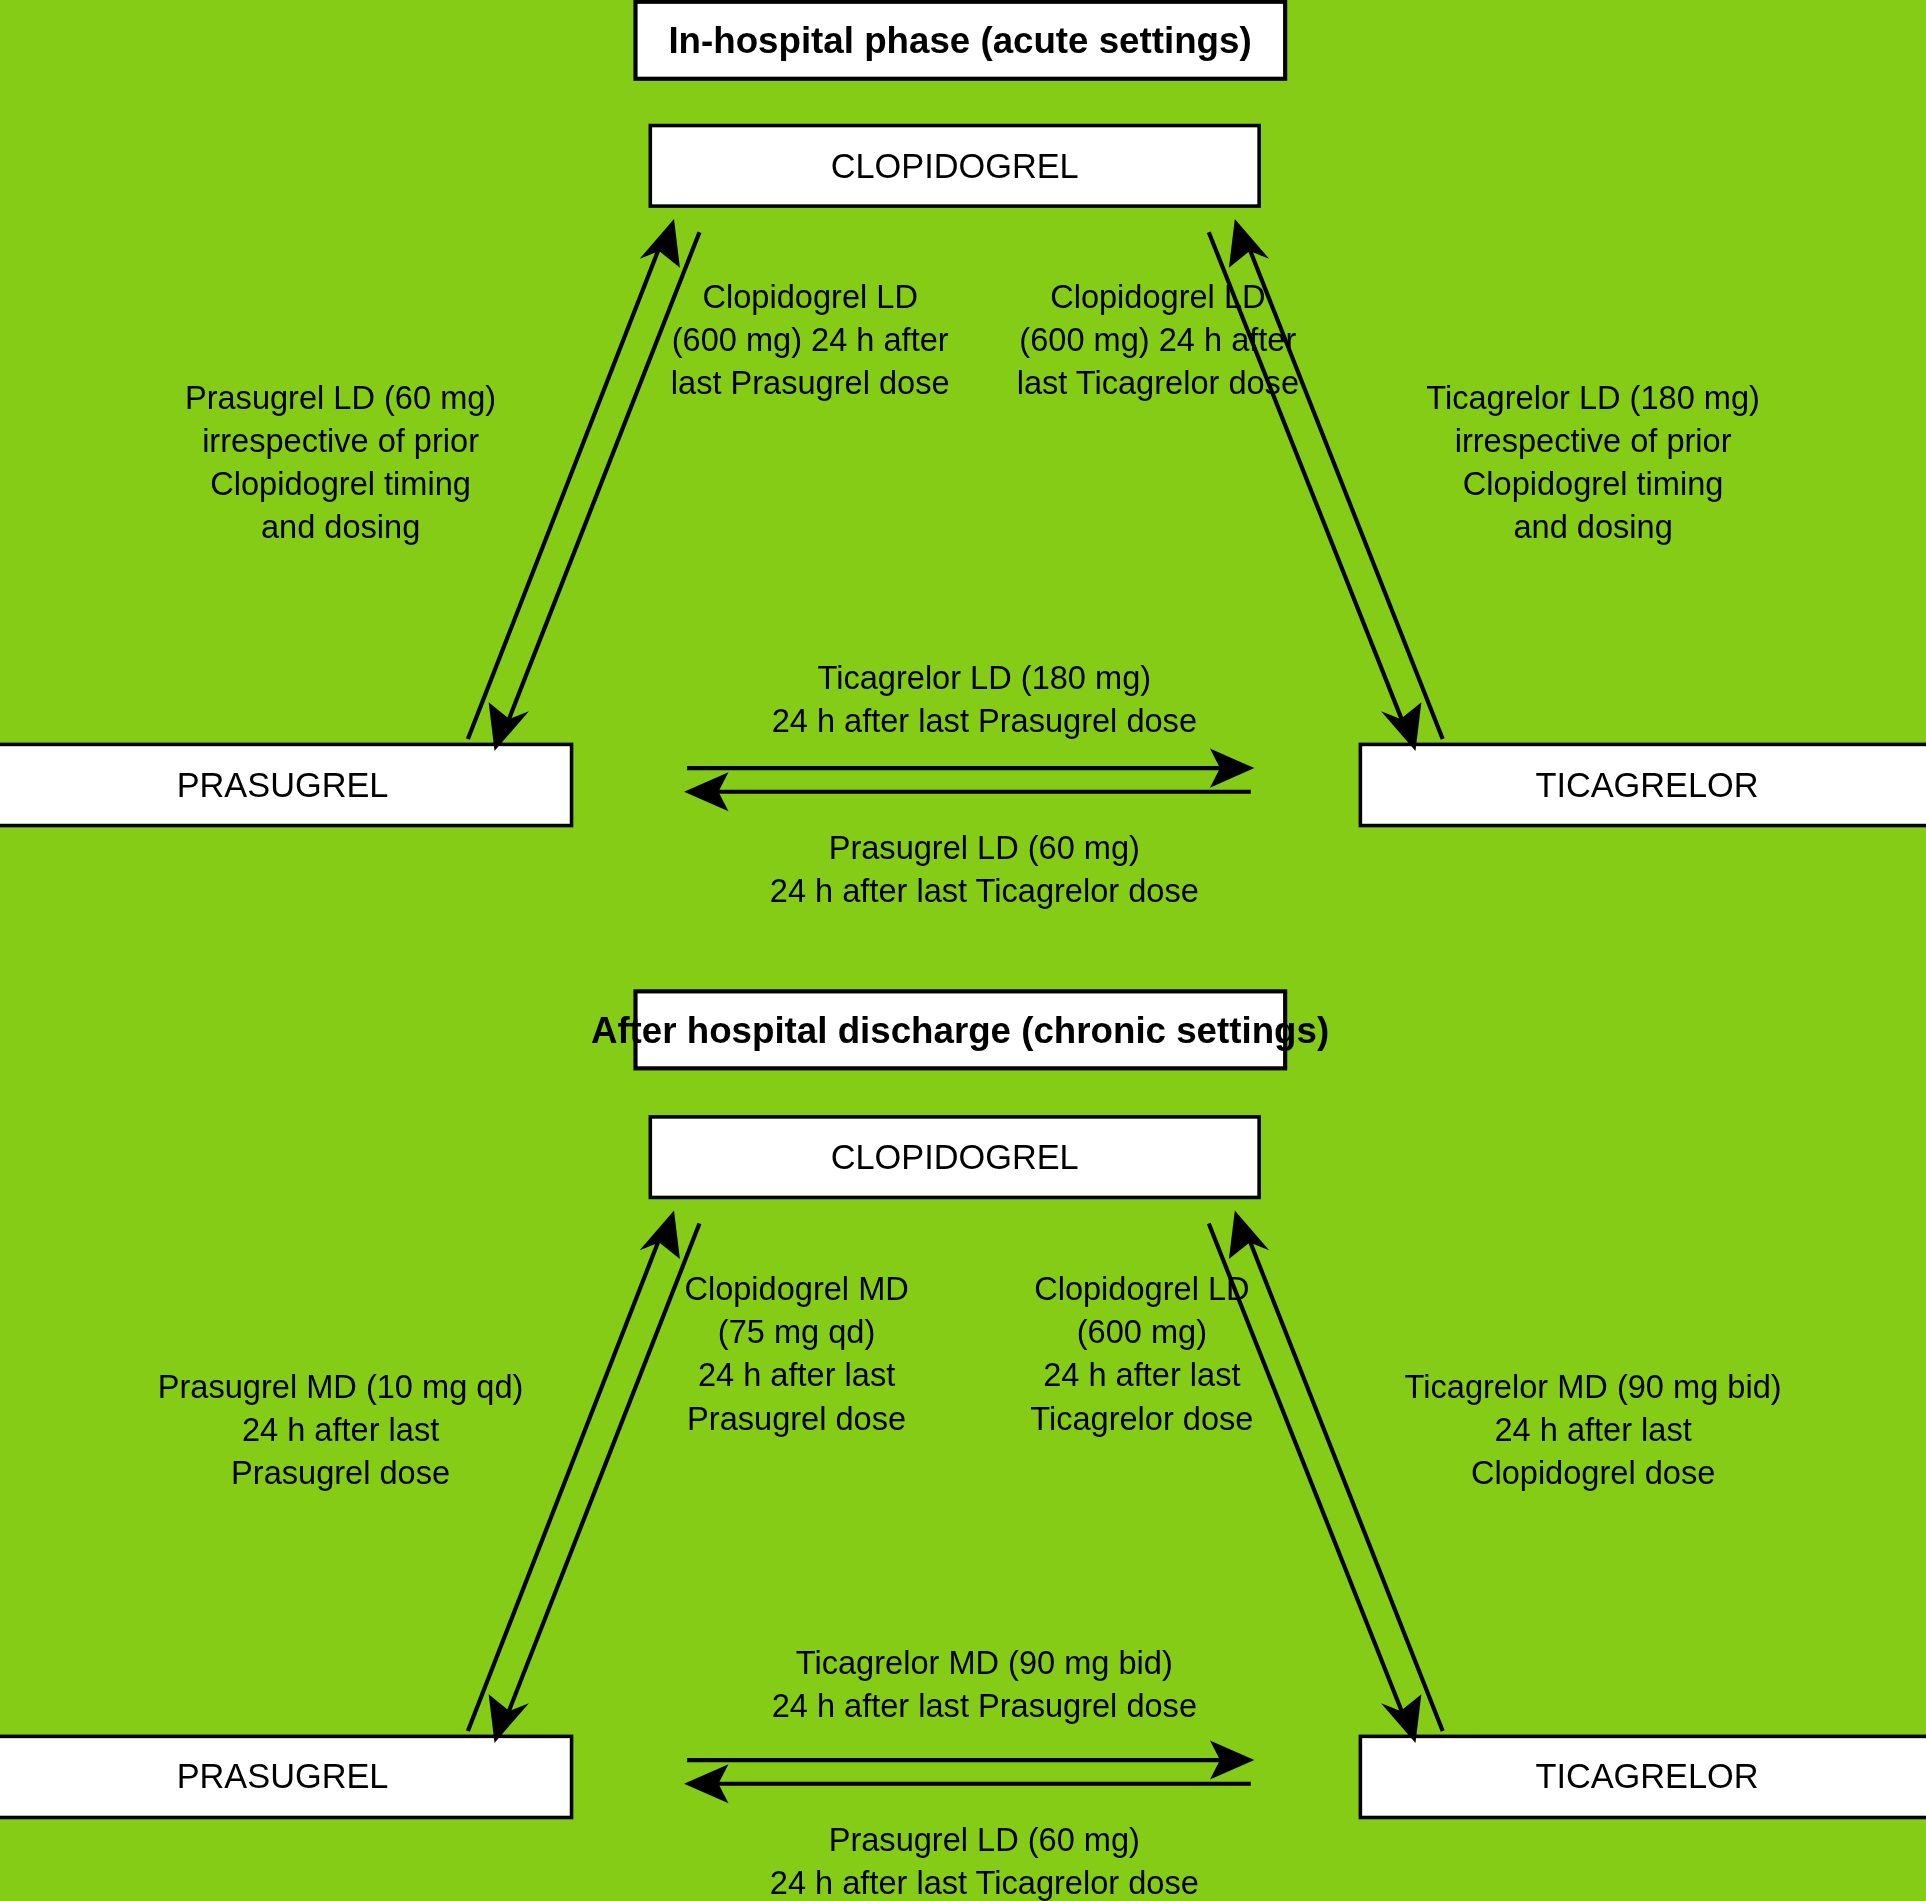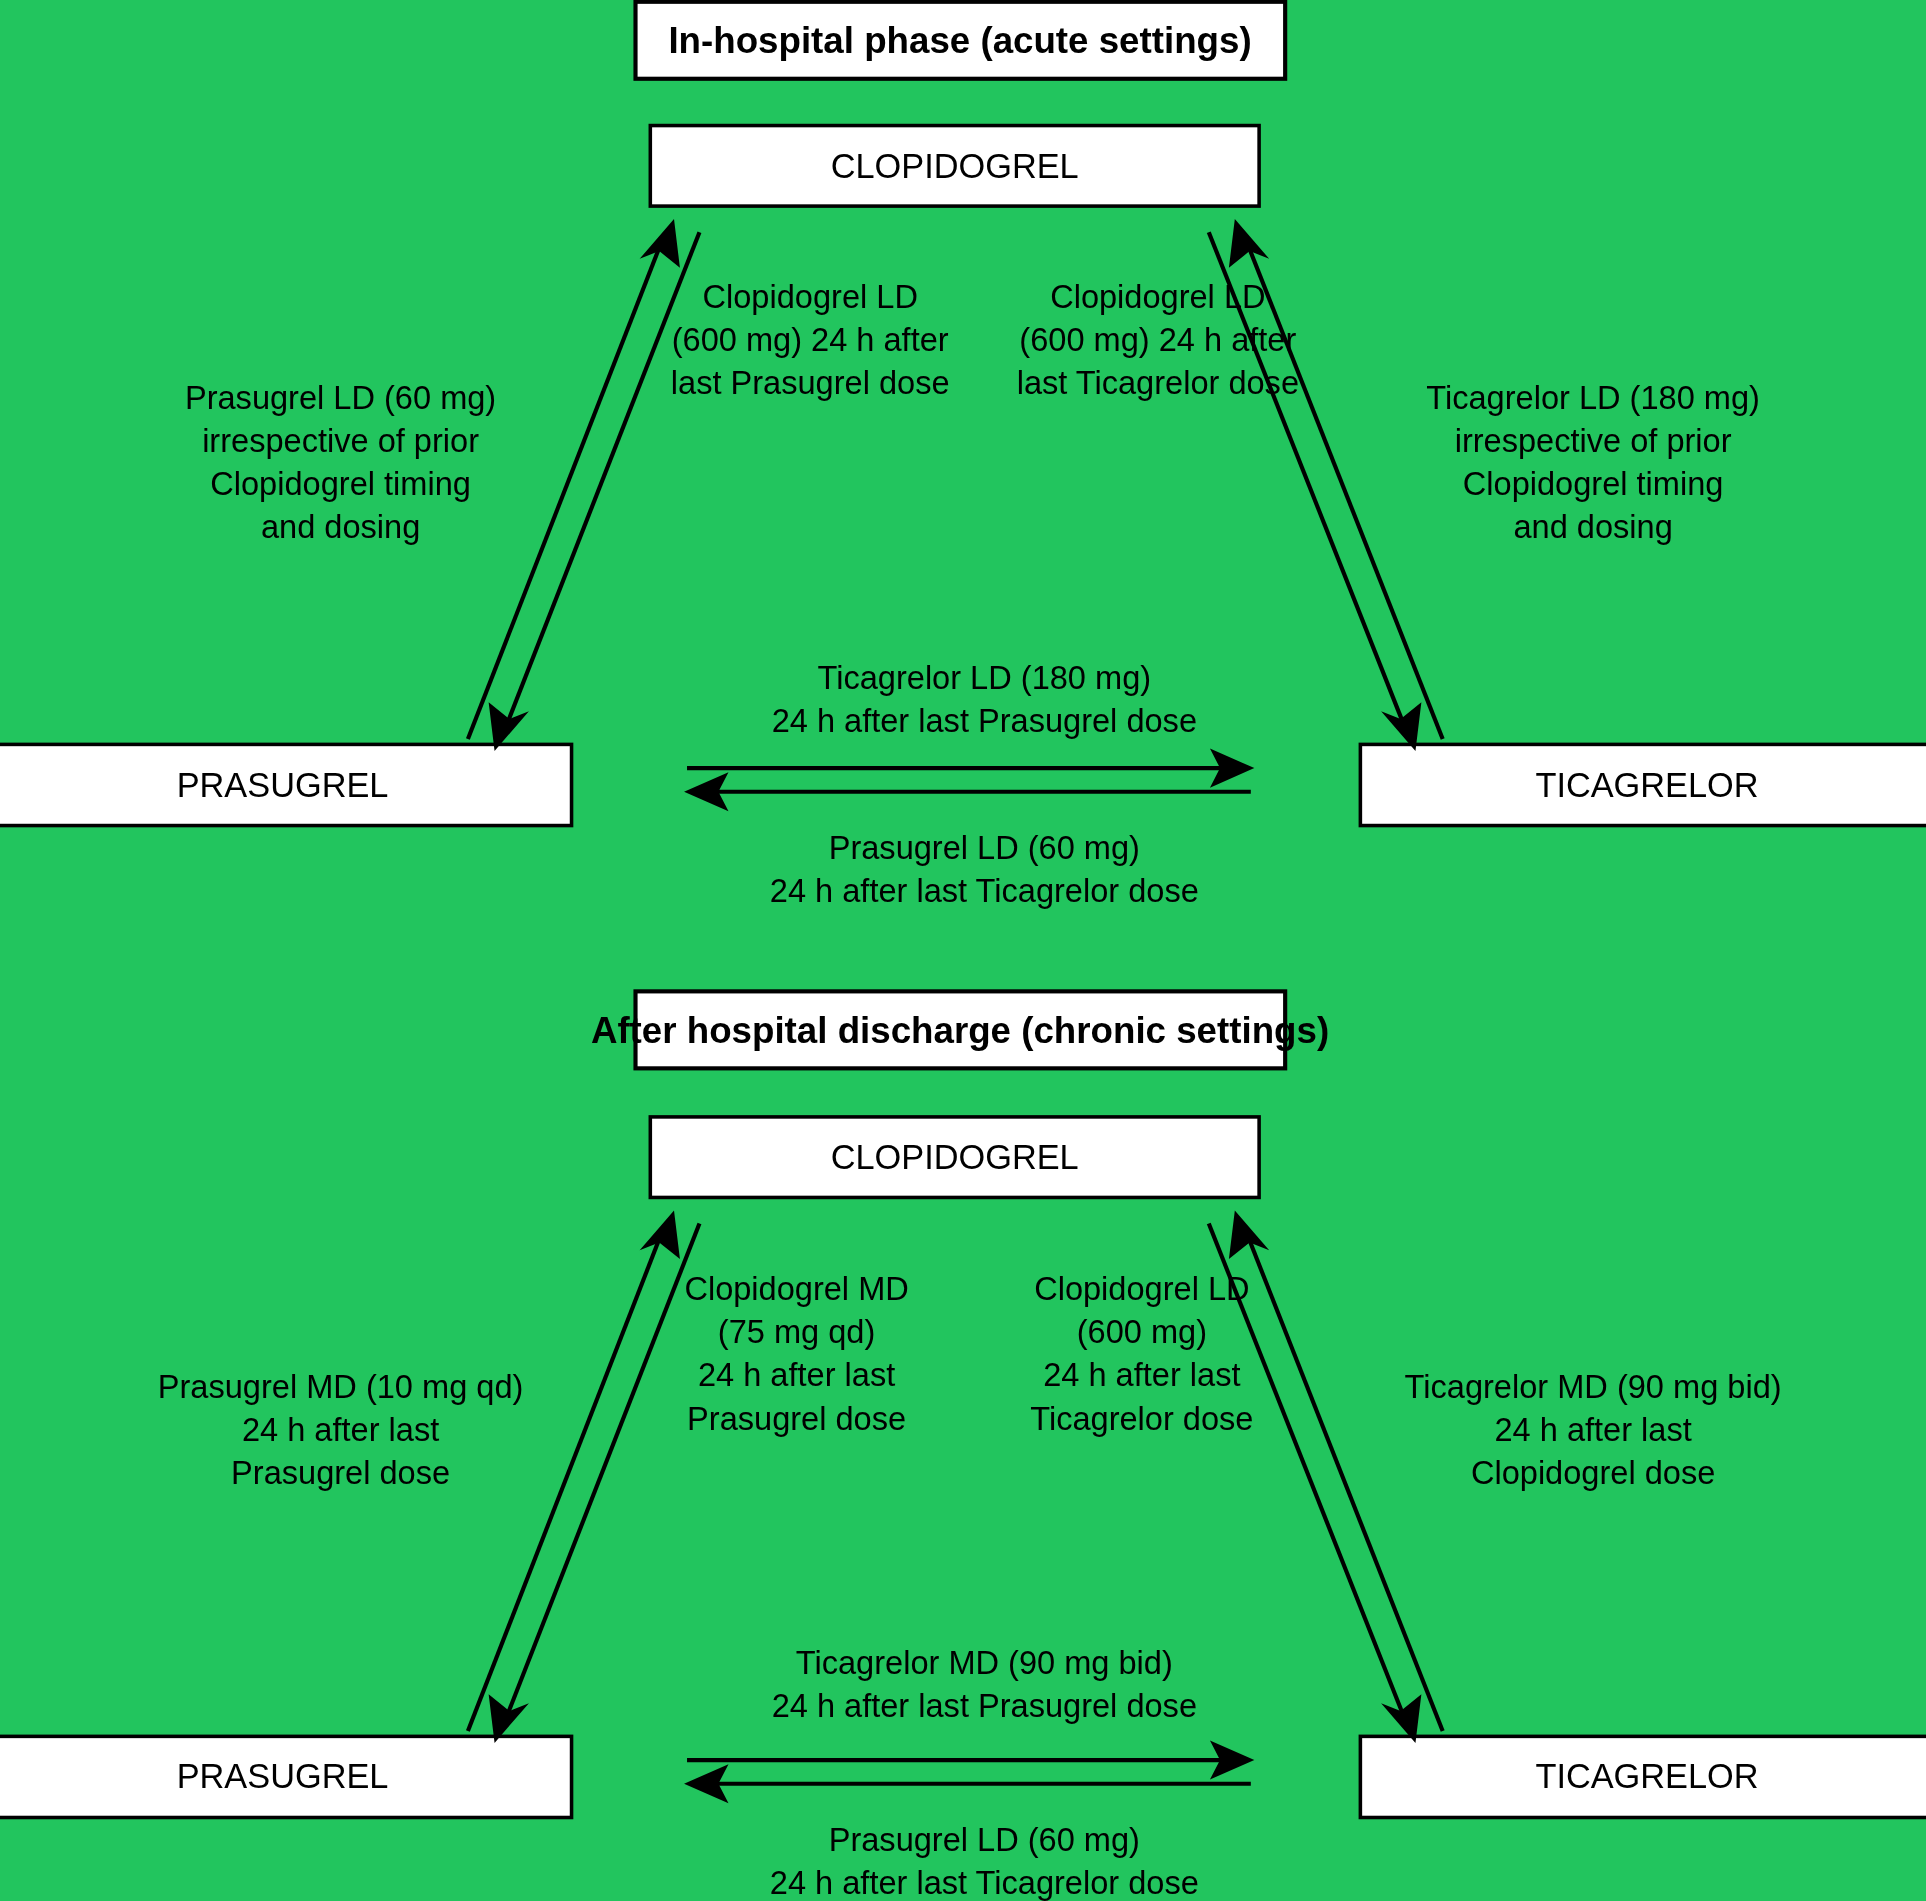--- a/index.html
+++ b/index.html
@@ -7,21 +7,21 @@
     padding: 0;
     background: #ffffff;
   }
   body {
     font-family: "Liberation Sans", sans-serif;
   }
   #stage {
     position: relative;
     width: 1926px;
     height: 1901px;
-    background: #22c55e;
+    background: #84cc16;
     overflow: hidden;
   }
   svg.diagram {
     position: absolute;
     top: 0;
     left: 0;
     width: 1926px;
     height: 1901px;
   }
   .box-rect {

